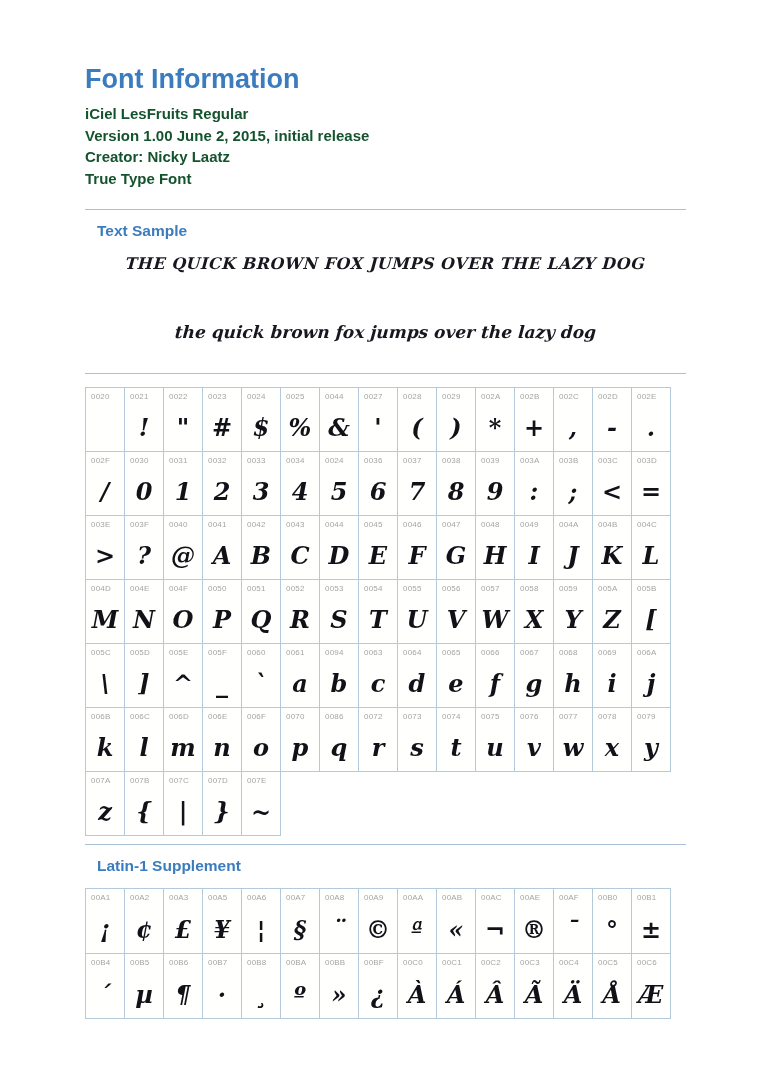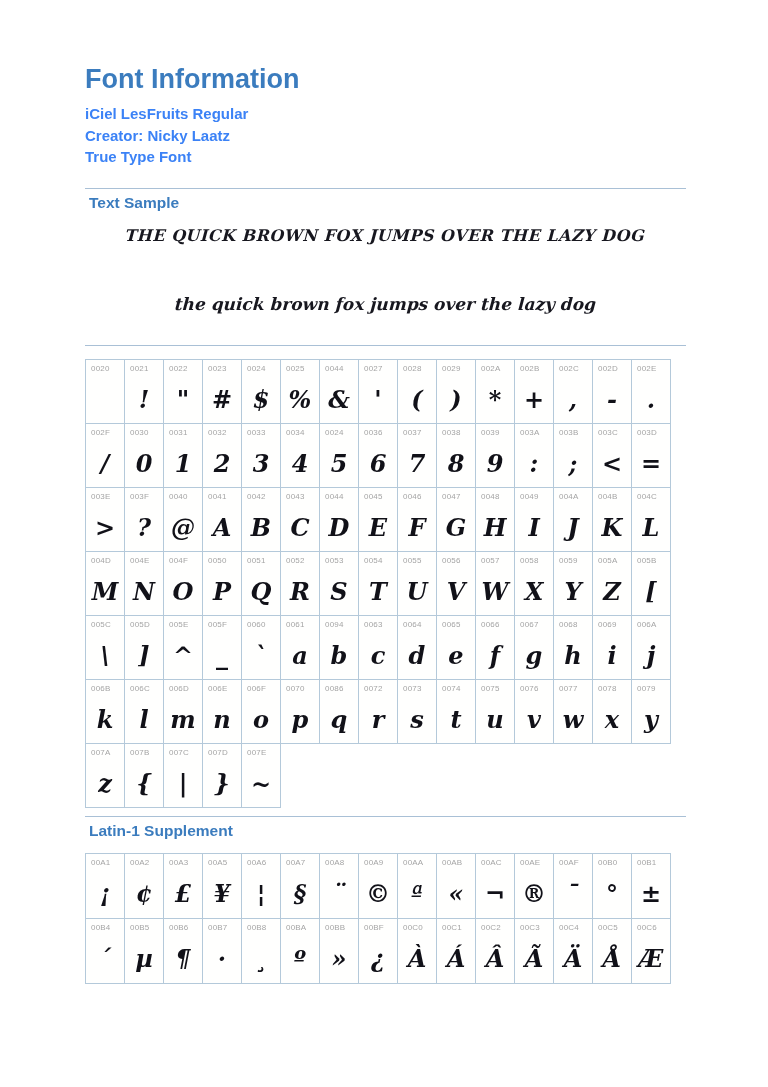--- a/index.html
+++ b/index.html
@@ -20,33 +20,33 @@
     font-size: 27px;
     font-weight: bold;
     margin: 0 0 8px 0;
     letter-spacing: 0px;
   }
   .info-block { margin: 0 0 20px 0; }
   .info-line {
     font-size: 15px;
     font-weight: bold;
     line-height: 21.5px;
-    color: #3b82f6;
+    color: #14532d;
   }
   .section-rule {
     border: none;
     border-top: 1px solid var(--rule, #a9c0d6);
     margin: 0 0 5px 0;
     width: 601px;
   }
   .section-heading {
     color: var(--accent, #3b7cbe);
     font-size: 15.5px;
     font-weight: bold;
-    margin: 4px;
+    margin: 12px;
   }
   .samples-area { width: 601px; }
   .sample-line {
     text-align: center;
     font-family: "DejaVu Serif", serif;
     font-style: italic;
     font-weight: bold;
     color: #17171f;
     font-size: 16px;
     transform: skewX(-4deg);
@@ -91,20 +91,21 @@
 </style>
 </head>
 <body>
 
 <div class="page">
 
   <h1 class="doc-title">Font Information</h1>
 
   <div class="info-block">
     <div class="info-line">iCiel LesFruits Regular</div>
+    <div class="info-line">Version 1.00 June 2, 2015, initial release</div>
     <div class="info-line">Creator: Nicky Laatz</div>
     <div class="info-line">True Type Font</div>
   </div>
 
   <hr class="section-rule">
   <h2 class="section-heading">Text Sample</h2>
 
   <div class="samples-area">
     <div class="sample-line sample-upper">THE QUICK BROWN FOX JUMPS OVER THE LAZY DOG</div>
     <div class="sample-line sample-lower">the quick brown fox jumps over the lazy dog</div>

